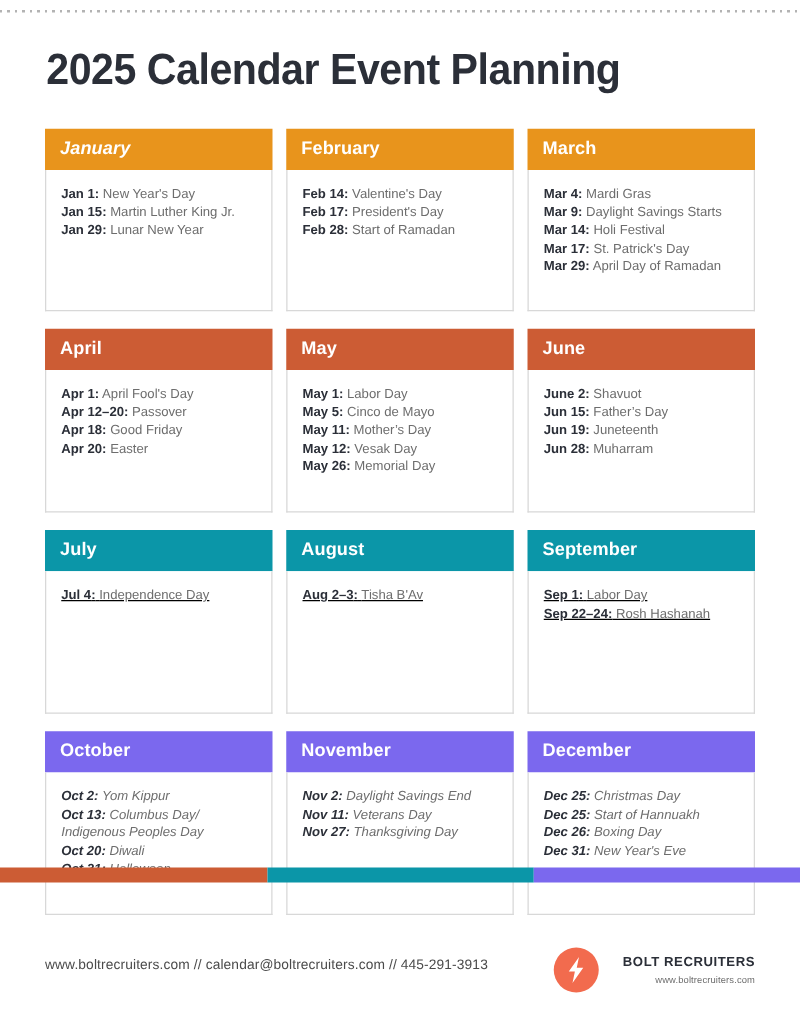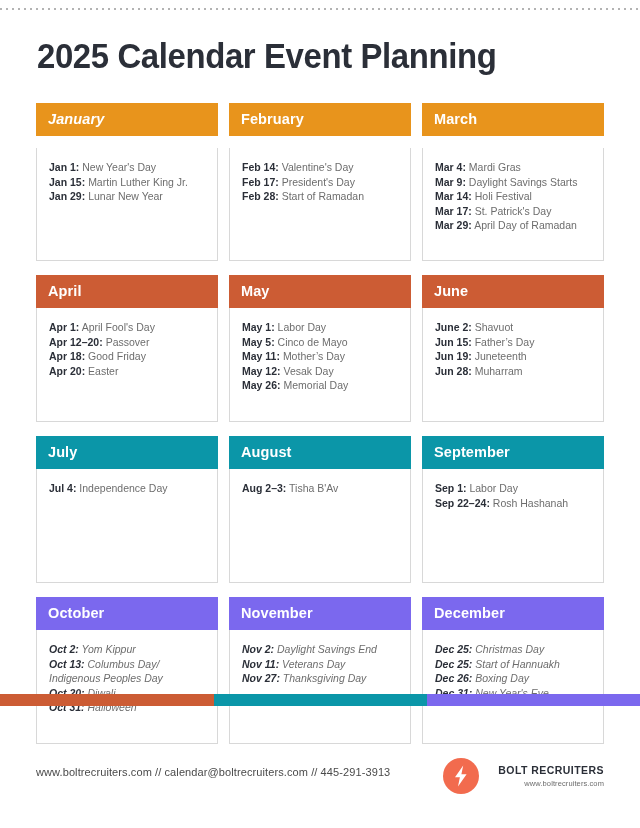--- a/index.html
+++ b/index.html
@@ -78,23 +78,23 @@
     overflow: hidden;
     white-space: nowrap;
   }
   .card-body {
     background: #ffffff;
     border: 1px solid #d8d8d8;
     border-top: none;
     box-sizing: border-box;
     padding: 12px 9px 10px 12px;
   }
-  .row-1 .card-body { height: 113px; margin-top: 12px; }
+  .row-1 .card-body { height: 113px; }
   .row-2 .card-body { height: 114px; }
-  .row-3 .card-body { height: 114px; }
+  .row-3 .card-body { height: 114px; text-decoration: underline; }
   .row-4 .card-body { height: 114px; font-style: italic; }
 
   .event {
     font-size: 10.5px;
     line-height: 14.6px;
     color: #6d6d6d;
     white-space: normal;
   }
   .event .d {
     font-weight: bold;

